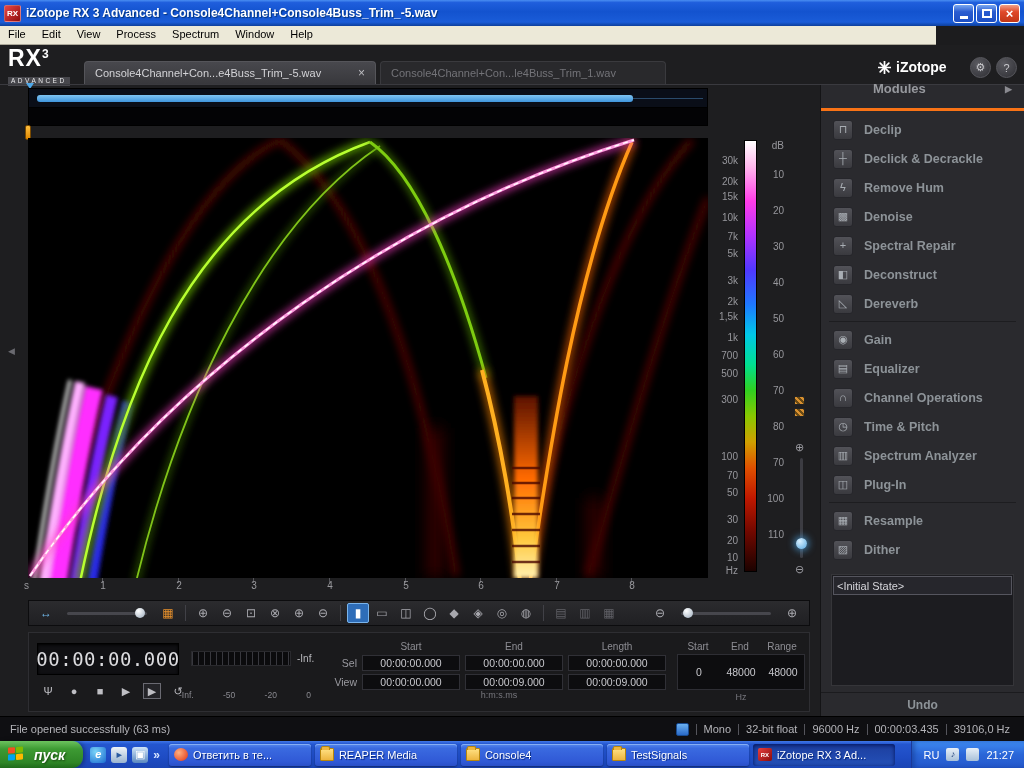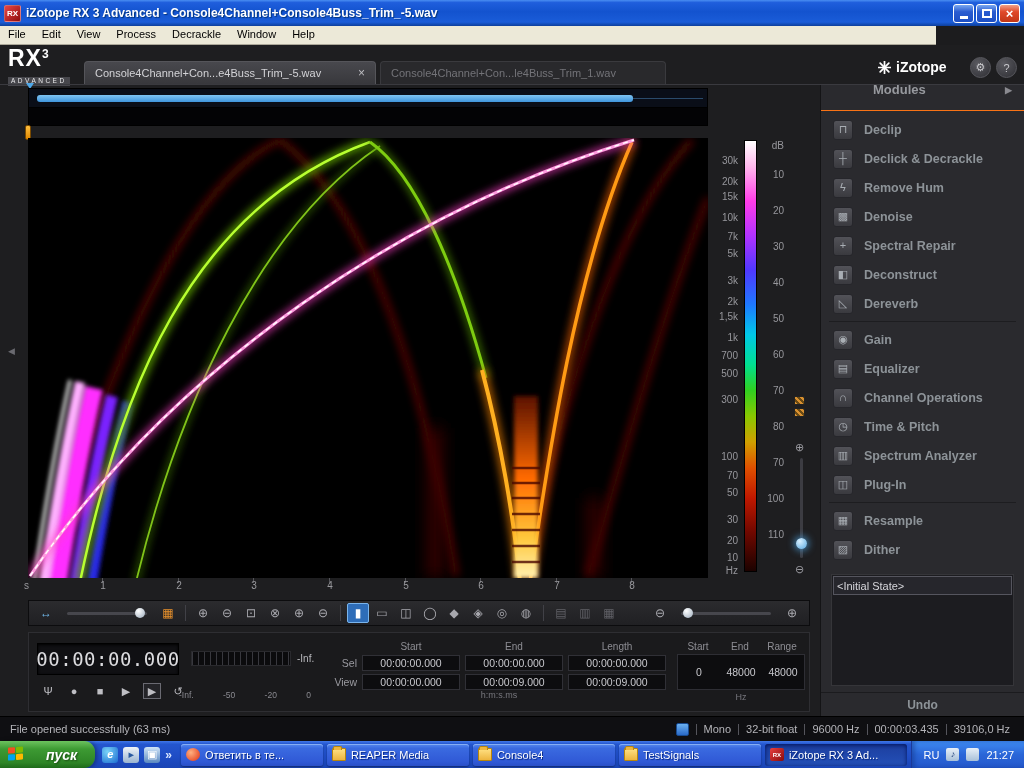--- a/index.html
+++ b/index.html
@@ -103,21 +103,21 @@
   .ft-head{display:flex;}
   .ft-h{width:42px;text-align:center;font-size:10px;color:#8e8e94;}
   .ft-vals{margin-top:2px;border:1px solid #2e2e34;background:#0d0d0f;height:36px;display:flex;align-items:center;}
   .ft-v{width:42px;text-align:center;color:#c8c8cd;font-size:10.5px;}
   .ft-unit{text-align:center;color:#77777d;font-size:9px;margin-top:2px;}
 
   
   .sidebar{position:absolute;left:820px;top:85px;width:204px;height:631px;background:#2a2a2e;border-left:1px solid #141416;
     display:flex;flex-direction:column;}
   .modules-header{height:26px;display:flex;align-items:center;padding:0 12px 16px 52px;color:#97999e;font-weight:bold;font-size:13px;
-    border-bottom:1px solid #f97316;flex:none;}
+    border-bottom:3px solid #f97316;flex:none;}
   .mh-arrow{margin-left:auto;color:#8a8a90;font-size:9px;}
   .module-list{padding:4px 0;flex:none;}
   .module-item{height:29px;display:flex;align-items:center;padding-left:12px;gap:11px;}
   .mi-icon{width:20px;height:20px;flex:none;background:linear-gradient(180deg,#525258,#3a3a3f);border:1px solid #26262b;border-radius:3px;
     color:#a9aeb4;font-size:11px;display:flex;align-items:center;justify-content:center;line-height:1;}
   .mi-label{color:#8d9398;font-weight:bold;font-size:12.5px;white-space:nowrap;}
   .mod-sep{height:1px;background:#1d1d20;margin:3px 8px;}
   .history-box{margin:6px 10px 0;height:112px;background:#1c1c20;border:1px solid #353539;flex:none;}
   .history-row{height:19px;margin:1px;background:#26262c;border:1px solid #55555e;color:#d6d6db;font-size:11px;
     display:flex;align-items:center;padding-left:3px;}
@@ -127,21 +127,21 @@
   
   .statusbar{position:absolute;left:0;top:716px;width:1024px;height:25px;background:#0f0f12;border-top:1px solid #000;
     display:flex;align-items:center;padding:0 10px;color:#b4b4b9;font-size:11px;}
   .status-right{margin-left:auto;display:flex;align-items:center;gap:7px;padding-right:4px;}
   .ssep{width:1px;height:11px;background:#55555c;}
   .status-audio-icon{width:13px;height:13px;border-radius:2px;background:linear-gradient(180deg,#6ab0f0,#2a6ac8);border:1px solid #184a90;}
 
   
   .taskbar{position:absolute;left:0;top:741px;width:1024px;height:27px;display:flex;align-items:center;
     background:linear-gradient(180deg,#3f77e8 0%,#2456cf 12%,#1e4cc4 60%,#1a44b4 100%);}
-  .start-btn{height:27px;padding:0 18px 0 8px;border-radius:0 11px 11px 0;display:flex;align-items:center;gap:22px;flex:none;
+  .start-btn{height:27px;padding:0 18px 0 8px;border-radius:0 11px 11px 0;display:flex;align-items:center;gap:10px;flex:none;
     background:linear-gradient(180deg,#6cc25e 0%,#3d9a33 30%,#2e8526 80%,#1e6b1a 100%);box-shadow:2px 0 4px #00000055;
     color:#fff;font-weight:bold;font-style:italic;font-size:14px;text-shadow:1px 1px 2px #1a4a12;}
   .win-flag{width:16px;height:15px;display:grid;grid-template-columns:7px 7px;grid-template-rows:6px 6px;gap:1px;transform:skewY(-5deg);}
   .win-flag i{border-radius:1px;display:block;}
   .wf1{background:#f25022;}.wf2{background:#7fba00;}.wf3{background:#00a4ef;}.wf4{background:#ffb900;}
   .ql{display:flex;align-items:center;gap:5px;padding:0 7px;flex:none;}
   .ql-icon{width:16px;height:16px;border-radius:3px;display:flex;align-items:center;justify-content:center;color:#fff;font-size:11px;line-height:1;}
   .ql-ie{background:radial-gradient(circle at 35% 30%,#7ad4f8,#1a6ad0);font-style:italic;font-weight:bold;}
   .ql-mp{background:linear-gradient(180deg,#f0f4f8,#9ab4d0);color:#2a5aa0;}
   .ql-sd{background:linear-gradient(180deg,#cfe4f8,#5a88c0);color:#fff;}
@@ -180,21 +180,21 @@
     <div class="win-btn closeb">
         <span>×</span>
       </div>
   </div>
 
   <div class="menubar">
     <span class="menu-item">File</span>
     <span class="menu-item">Edit</span>
     <span class="menu-item">View</span>
     <span class="menu-item">Process</span>
-    <span class="menu-item">Decrackle</span>
+    <span class="menu-item">Spectrum</span>
     <span class="menu-item">Window</span>
     <span class="menu-item">Help</span>
   </div>
 
   <div class="app-bg"></div>
 
   <div class="rx-logo">
     <div><span class="rx-top">RX</span><span class="rx-sup">3</span></div>
     <div class="rx-sub">ADVANCED</div>
   </div>

